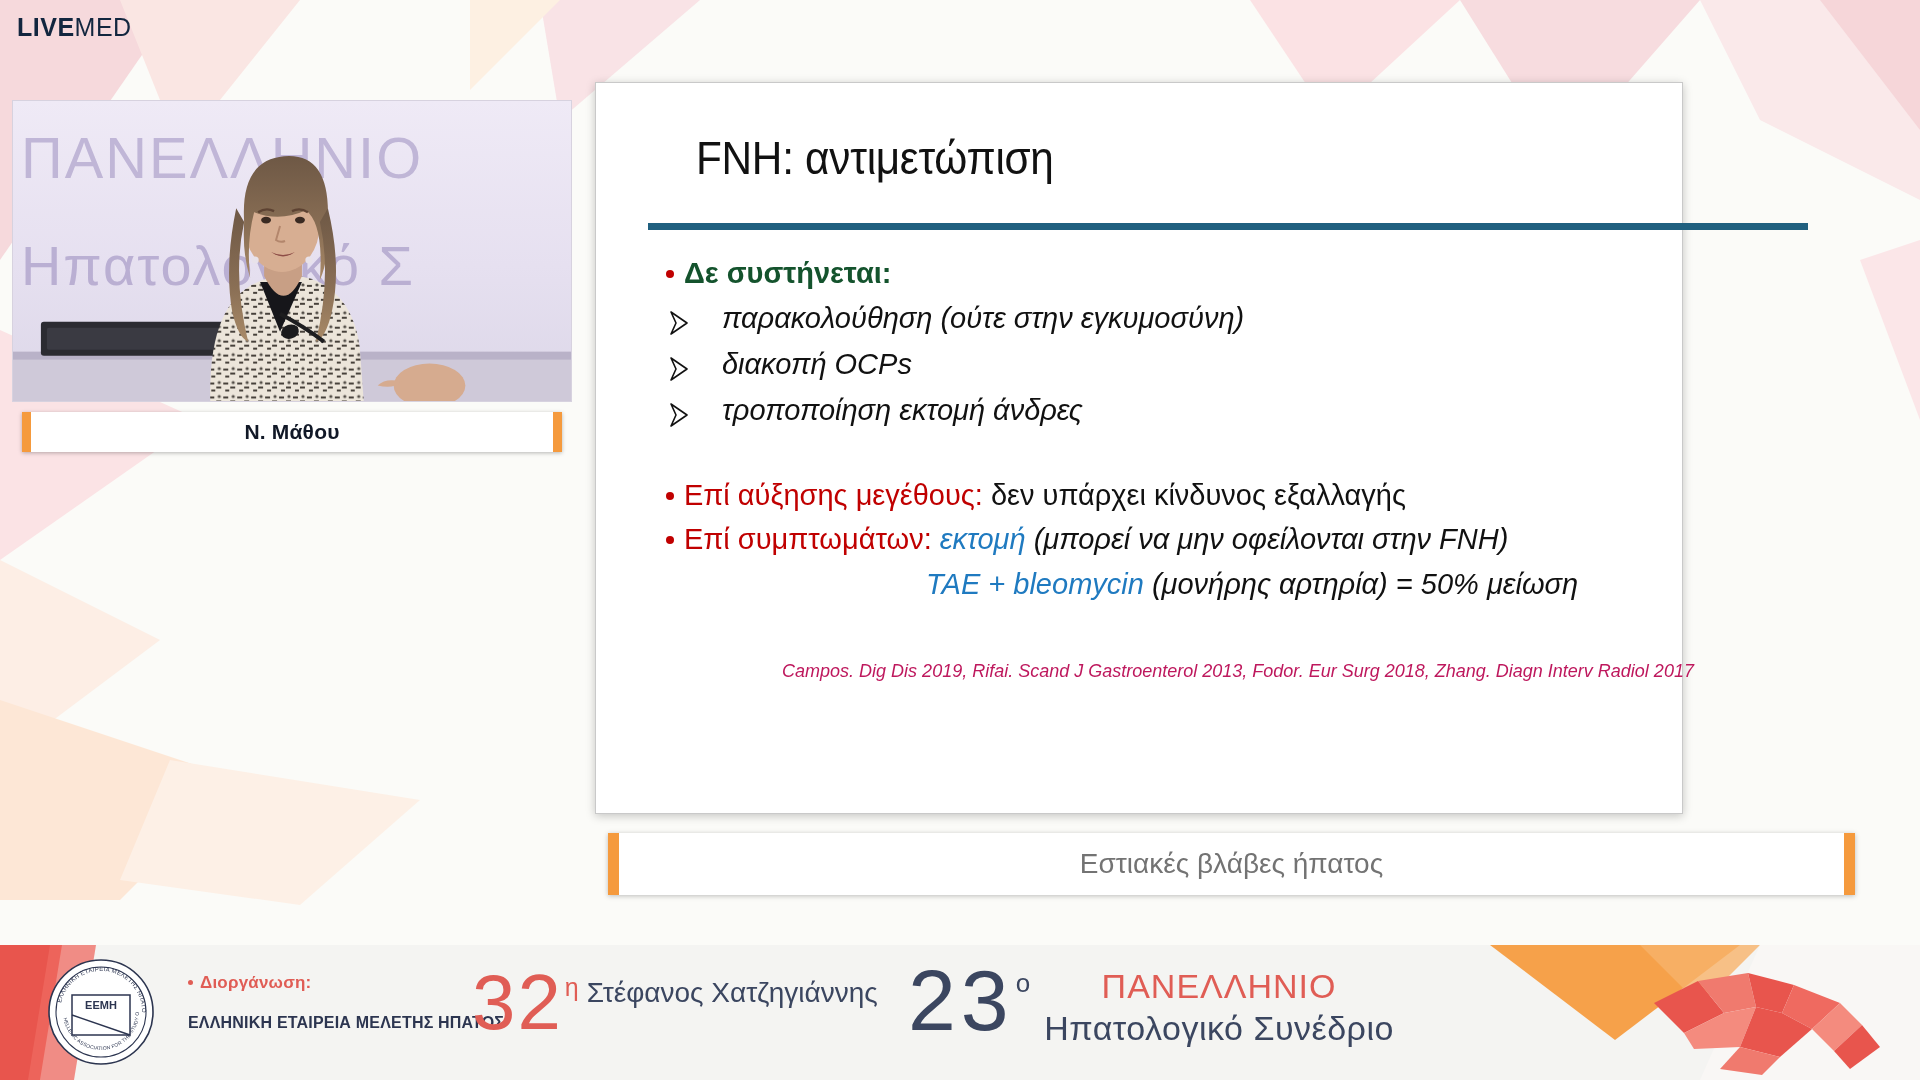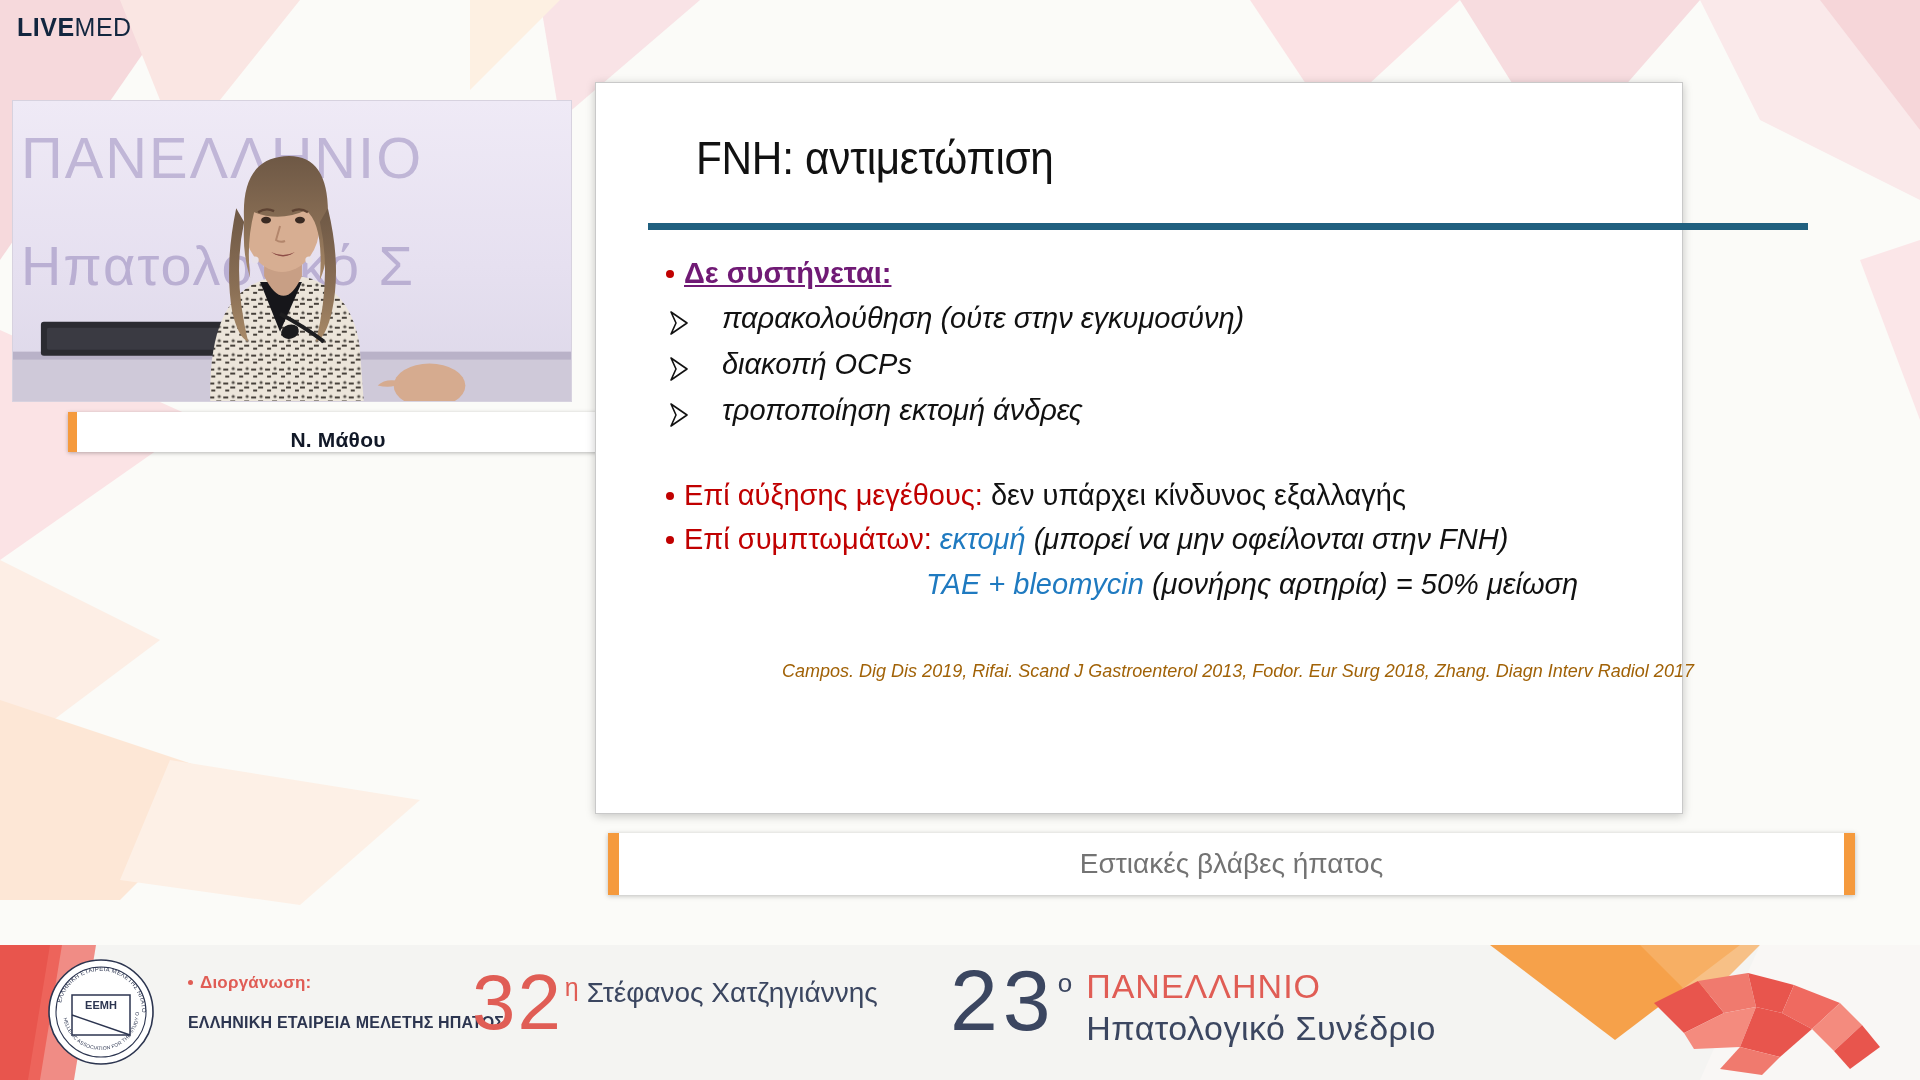--- a/index.html
+++ b/index.html
@@ -43,21 +43,21 @@
   #video-inner { position: absolute; inset: 0; }
   #video-inner svg { width: 100%; height: 100%; display: block; }
 
   #speaker-plate {
     position: absolute; left: 22px; top: 412px;
     width: 540px; height: 40px;
     background: #ffffff;
     border-left: 9px solid #f59a3d;
     border-right: 9px solid #f59a3d;
     box-shadow: 0 1px 4px rgba(0,0,0,.28);
-    display: flex; align-items: flex-end; justify-content: center; margin-left: 46px;
+    display: flex; align-items: center; justify-content: center;
   }
   #speaker-name {
     font-size: 21px; font-weight: 700; color: #111827;
     letter-spacing: .2px;
   }
 
   
   #slide {
     position: absolute; left: 595px; top: 82px;
     width: 1088px; height: 732px;
@@ -88,21 +88,21 @@
     position: relative;
     padding-left: 88px;
     font-size: 29px; line-height: 44px;
     color: #111111; white-space: nowrap;
   }
   .lvl1 .dot {
     position: absolute; left: 70px; top: 19px;
     width: 8px; height: 8px; border-radius: 50%;
     background: #c00000;
   }
-  .red-b { color: #701a75; font-weight: 700; text-decoration: underline; }
+  .red-b { color: #14532d; font-weight: 700; }
   .red   { color: #c00000; font-weight: 400; }
   .blue-i{ color: #1f7ac0; font-style: italic; }
   .blk-i { color: #111111; font-style: italic; }
 
   .lvl2 {
     position: relative;
     padding-left: 126px;
     font-size: 29px; line-height: 46px;
     font-style: italic; color: #111111; white-space: nowrap;
   }
@@ -115,21 +115,21 @@
   .indent-line {
     padding-left: 330px;
     font-size: 29px; line-height: 46px;
     white-space: nowrap;
   }
 
   #citation {
     position: absolute; left: 62px; top: 578px;
     width: 1160px; text-align: center;
     font-size: 18px; font-style: italic;
-    color: #a16207; white-space: nowrap;
+    color: #be185d; white-space: nowrap;
   }
 
   
   #section-banner {
     position: absolute; left: 608px; top: 833px;
     width: 1247px; height: 62px;
     background: #ffffff;
     border-left: 11px solid #f59a3d;
     border-right: 11px solid #f59a3d;
     box-shadow: 0 1px 5px rgba(0,0,0,.25);
@@ -173,21 +173,21 @@
     line-height: .92; letter-spacing: 2px;
   }
   #conf32 .sup {
     font-size: 25px; color: #e05d55; font-weight: 400;
     margin-top: 6px; margin-left: 2px;
   }
   #conf32 .c-txt { margin-left: 8px; margin-top: 8px; }
   #conf32 .c1 { font-size: 28px; color: #3b4660; line-height: 1.25; white-space: nowrap; }
   #conf32 .c2 { font-size: 28px; color: #3b4660; line-height: 1.25; white-space: nowrap; }
 
-  #conf23 { position: absolute; left: 950px; top: 16px; display: flex; align-items: flex-start; }
+  #conf23 { position: absolute; left: 908px; top: 16px; display: flex; align-items: flex-start; text-align: center; }
   #conf23 .big-num {
     font-size: 86px; color: #3b4660; font-weight: 300;
     line-height: .92; letter-spacing: 5px;
   }
   #conf23 .sup {
     font-size: 26px; color: #3b4660; font-weight: 400;
     margin-top: 7px; margin-left: 2px;
   }
   #conf23 .c-txt { margin-left: 14px; margin-top: 4px; }
   #conf23 .c1 {

